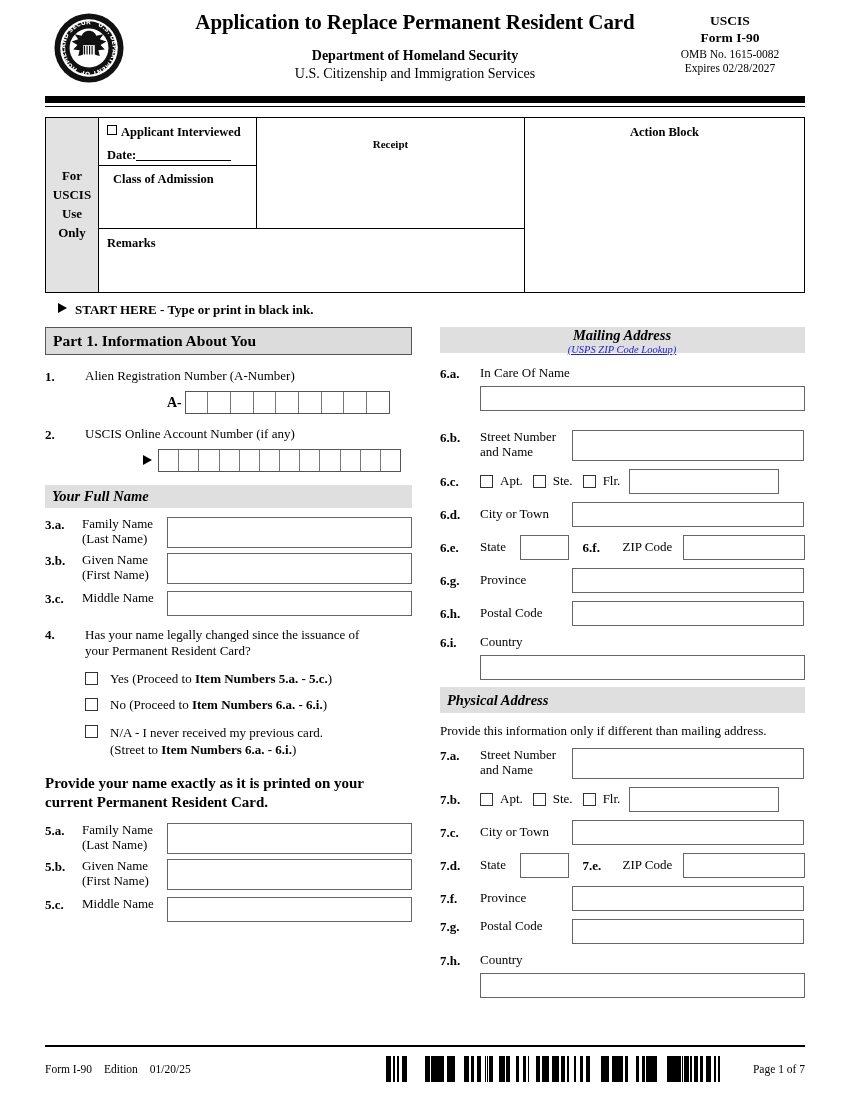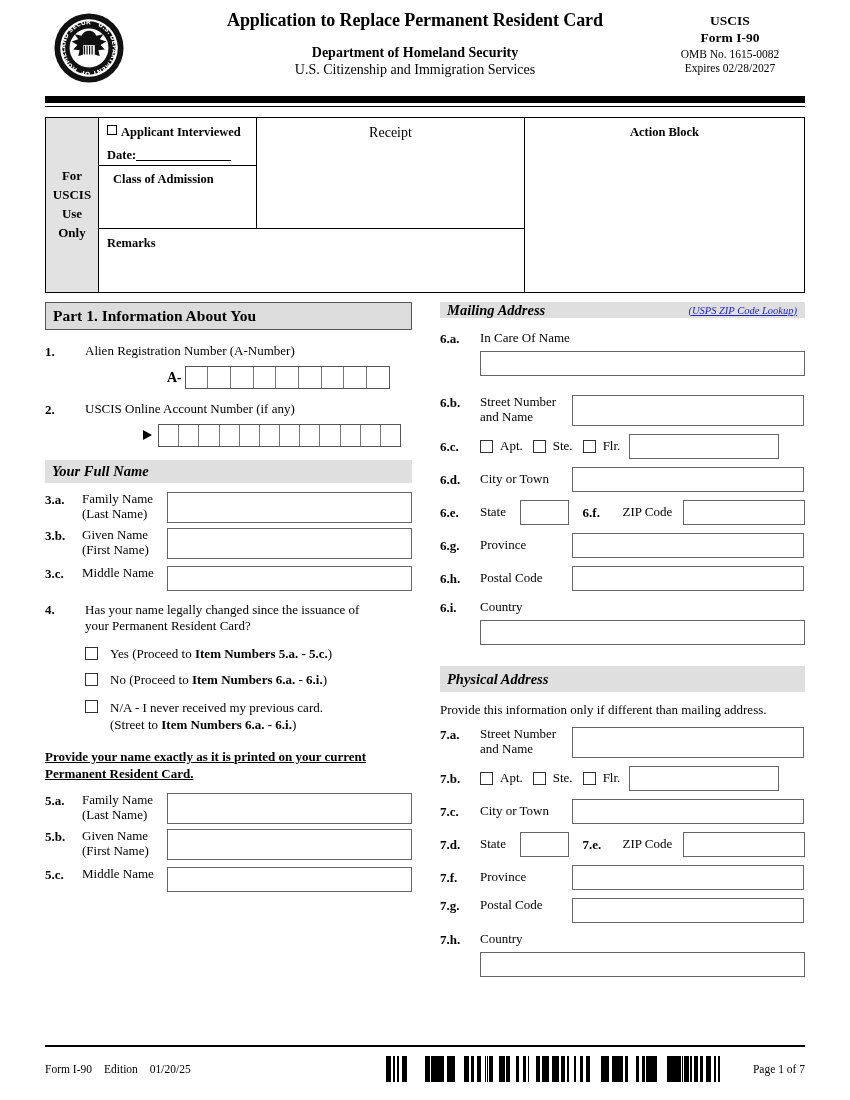--- a/index.html
+++ b/index.html
@@ -34,21 +34,21 @@
     left: 8px;
     top: 12px;
     width: 72px;
     height: 72px;
   }
   .hdr-center {
     text-align: center;
     padding: 0 120px 0 100px;
   }
   .hdr-title {
-    font-size: 18px;
+    font-size: 21px;
     font-weight: bold;
     letter-spacing: -0.1px;
     line-height: 1.2;
   }
   .hdr-sub1 {
     font-size: 14px;
     font-weight: bold;
     margin-top: 12px;
     line-height: 1.25;
   }
@@ -157,22 +157,23 @@
   .coa-cell {
     flex: 1;
     padding: 6px 6px 0 14px;
     font-size: 12.5px;
     font-weight: bold;
   }
   .receipt-cell {
     flex: 1;
     text-align: center;
     padding-top: 7px;
-    font-size: 14px;
-    font-weight: normal;
+    font-size: 11px;
+    font-weight: bold;
+    margin-top: 13px;
   }
   .remarks-cell {
     flex: 1;
     padding: 7px 0 0 8px;
     font-size: 12.5px;
     font-weight: bold;
   }
   .uscis-right {
     flex: 1;
     text-align: center;
@@ -386,20 +387,23 @@
       <div class="remarks-cell">
         <span>Remarks</span>
       </div>
     </div>
 
     <div class="uscis-right">
       <span>Action Block</span>
     </div>
   </div>
 
+  <div class="start-here">
+    <span class="tri"></span><span>START HERE - Type or print in black ink.</span>
+  </div>
 
   <div class="cols">
 
     <div class="col-l">
 
       <div class="part-bar">
         <span>Part 1.  Information About You</span>
       </div>
 
       <div style="margin-top:14px;">
@@ -504,21 +508,21 @@
       <div class="row" style="margin-top:12px;margin-left:40px;">
         <div class="cbx"></div>
         <div class="lbl" style="margin-left:12px;line-height:1.25;">
           <div>N/A - I never received my previous card.</div>
           <div>
             <span>(Street to </span><b>Item Numbers 6.a. - 6.i.</b><span>)</span>
           </div>
         </div>
       </div>
 
-      <div style="margin-top:16px;font-size:13px;font-weight:bold;line-height:1.28;text-decoration:underline;">Provide your name exactly as it is printed on your current Permanent Resident Card.</div>
+      <div style="margin-top:16px;font-size:15px;font-weight:bold;line-height:1.28;">Provide your name exactly as it is printed on your current Permanent Resident Card.</div>
 
 
       <div class="row" style="margin-top:11px;">
         <div class="num" style="width:37px;">5.a.</div>
         <div class="lbl" style="width:85px;">
           <div>Family Name</div>
           <div>(Last Name)</div>
         </div>
         <div class="box box-tall" style="width:245px;"></div>
       </div>
@@ -539,21 +543,21 @@
         </div>
         <div class="box" style="width:245px;"></div>
       </div>
 
     </div>
 
     <div class="col-gap"></div>
 
     <div class="col-r">
 
-      <div class="sec-bar" style="height:16px;">
+      <div class="sec-bar" style="height:26px;flex-direction:column;">
         <span>Mailing Address</span>
         <span class="zip-link">(USPS ZIP Code Lookup)</span>
       </div>
 
       <div class="row" style="margin-top:13px;">
         <div class="num" style="width:40px;">6.a.</div>
         <div class="lbl">In Care Of Name</div>
       </div>
       <div class="box" style="width:325px;margin-left:40px;margin-top:4px;"></div>
 
@@ -603,21 +607,21 @@
         <div class="lbl" style="width:92px;">Postal Code</div>
         <div class="box" style="width:232px;"></div>
       </div>
 
       <div class="row" style="margin-top:9px;">
         <div class="num" style="width:40px;">6.i.</div>
         <div class="lbl">Country</div>
       </div>
       <div class="box" style="width:325px;margin-left:40px;margin-top:4px;"></div>
 
-      <div class="sec-bar" style="margin-top:21px;height:26px;">
+      <div class="sec-bar" style="margin-top:7px;height:26px;">
         <span>Physical Address</span>
       </div>
 
       <div style="margin-top:10px;font-size:13px;">Provide this information only if different than mailing address.</div>
 
       <div class="row" style="margin-top:9px;">
         <div class="num" style="width:40px;">7.a.</div>
         <div class="lbl" style="width:92px;">
           <div>Street Number</div>
           <div>and Name</div>

